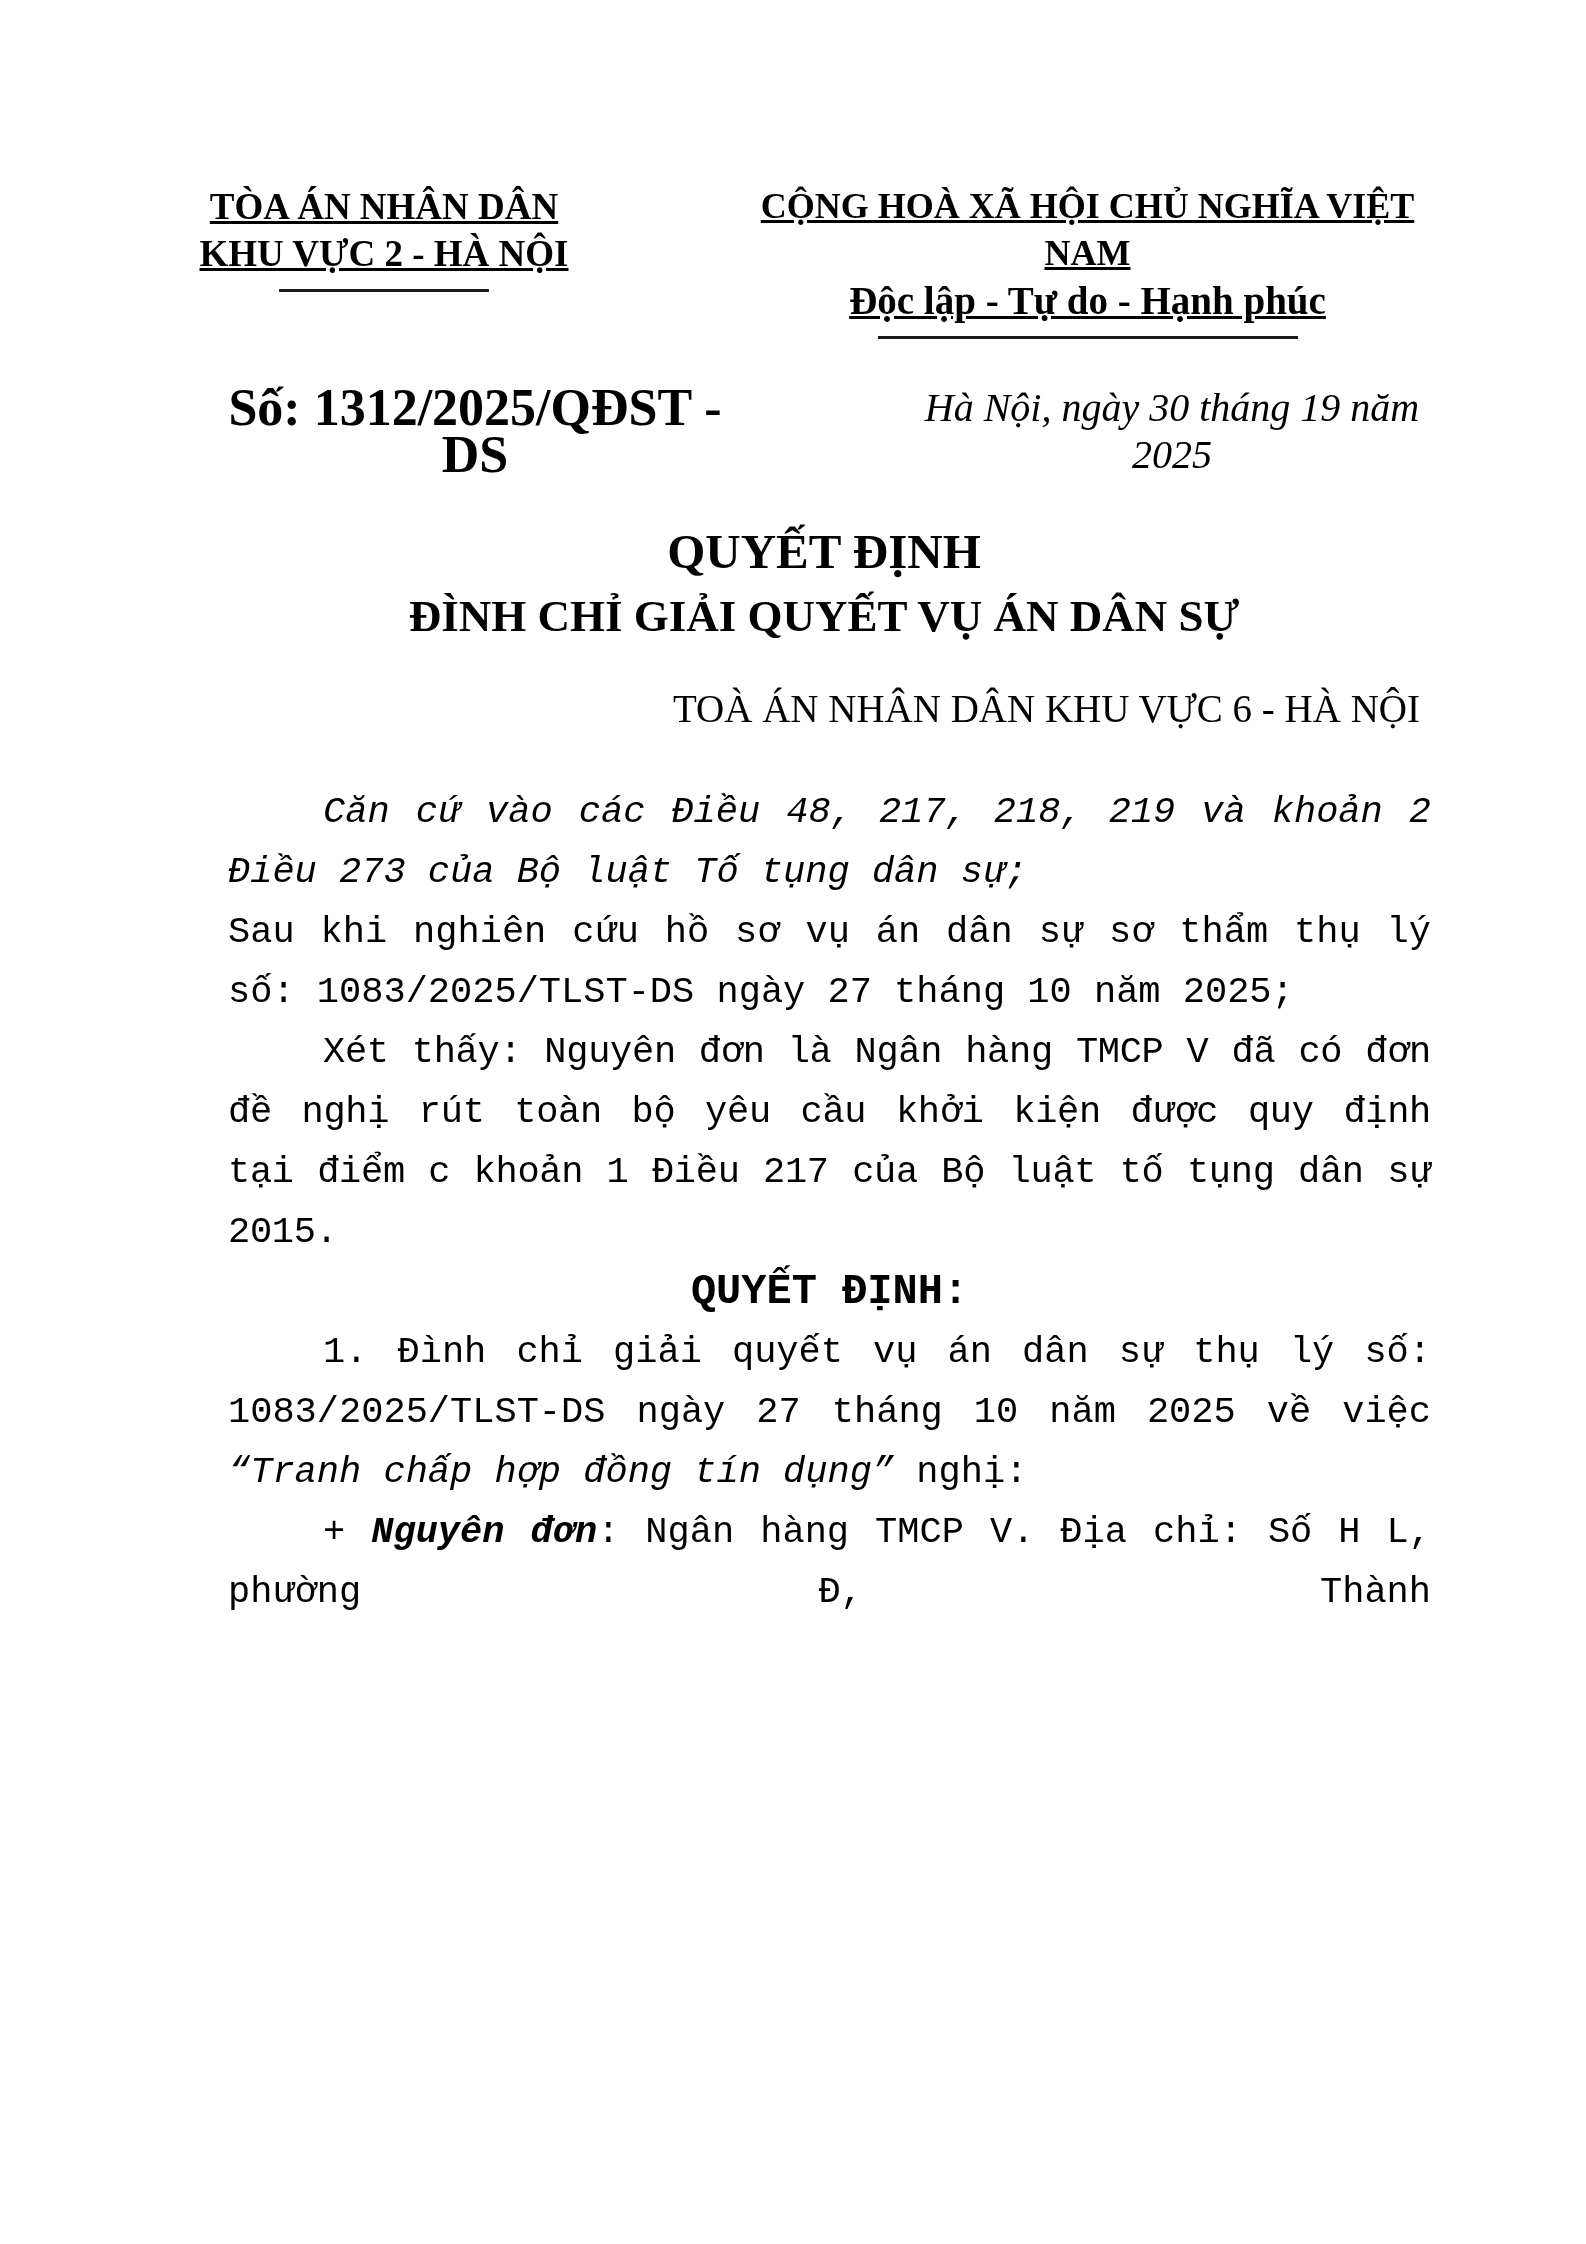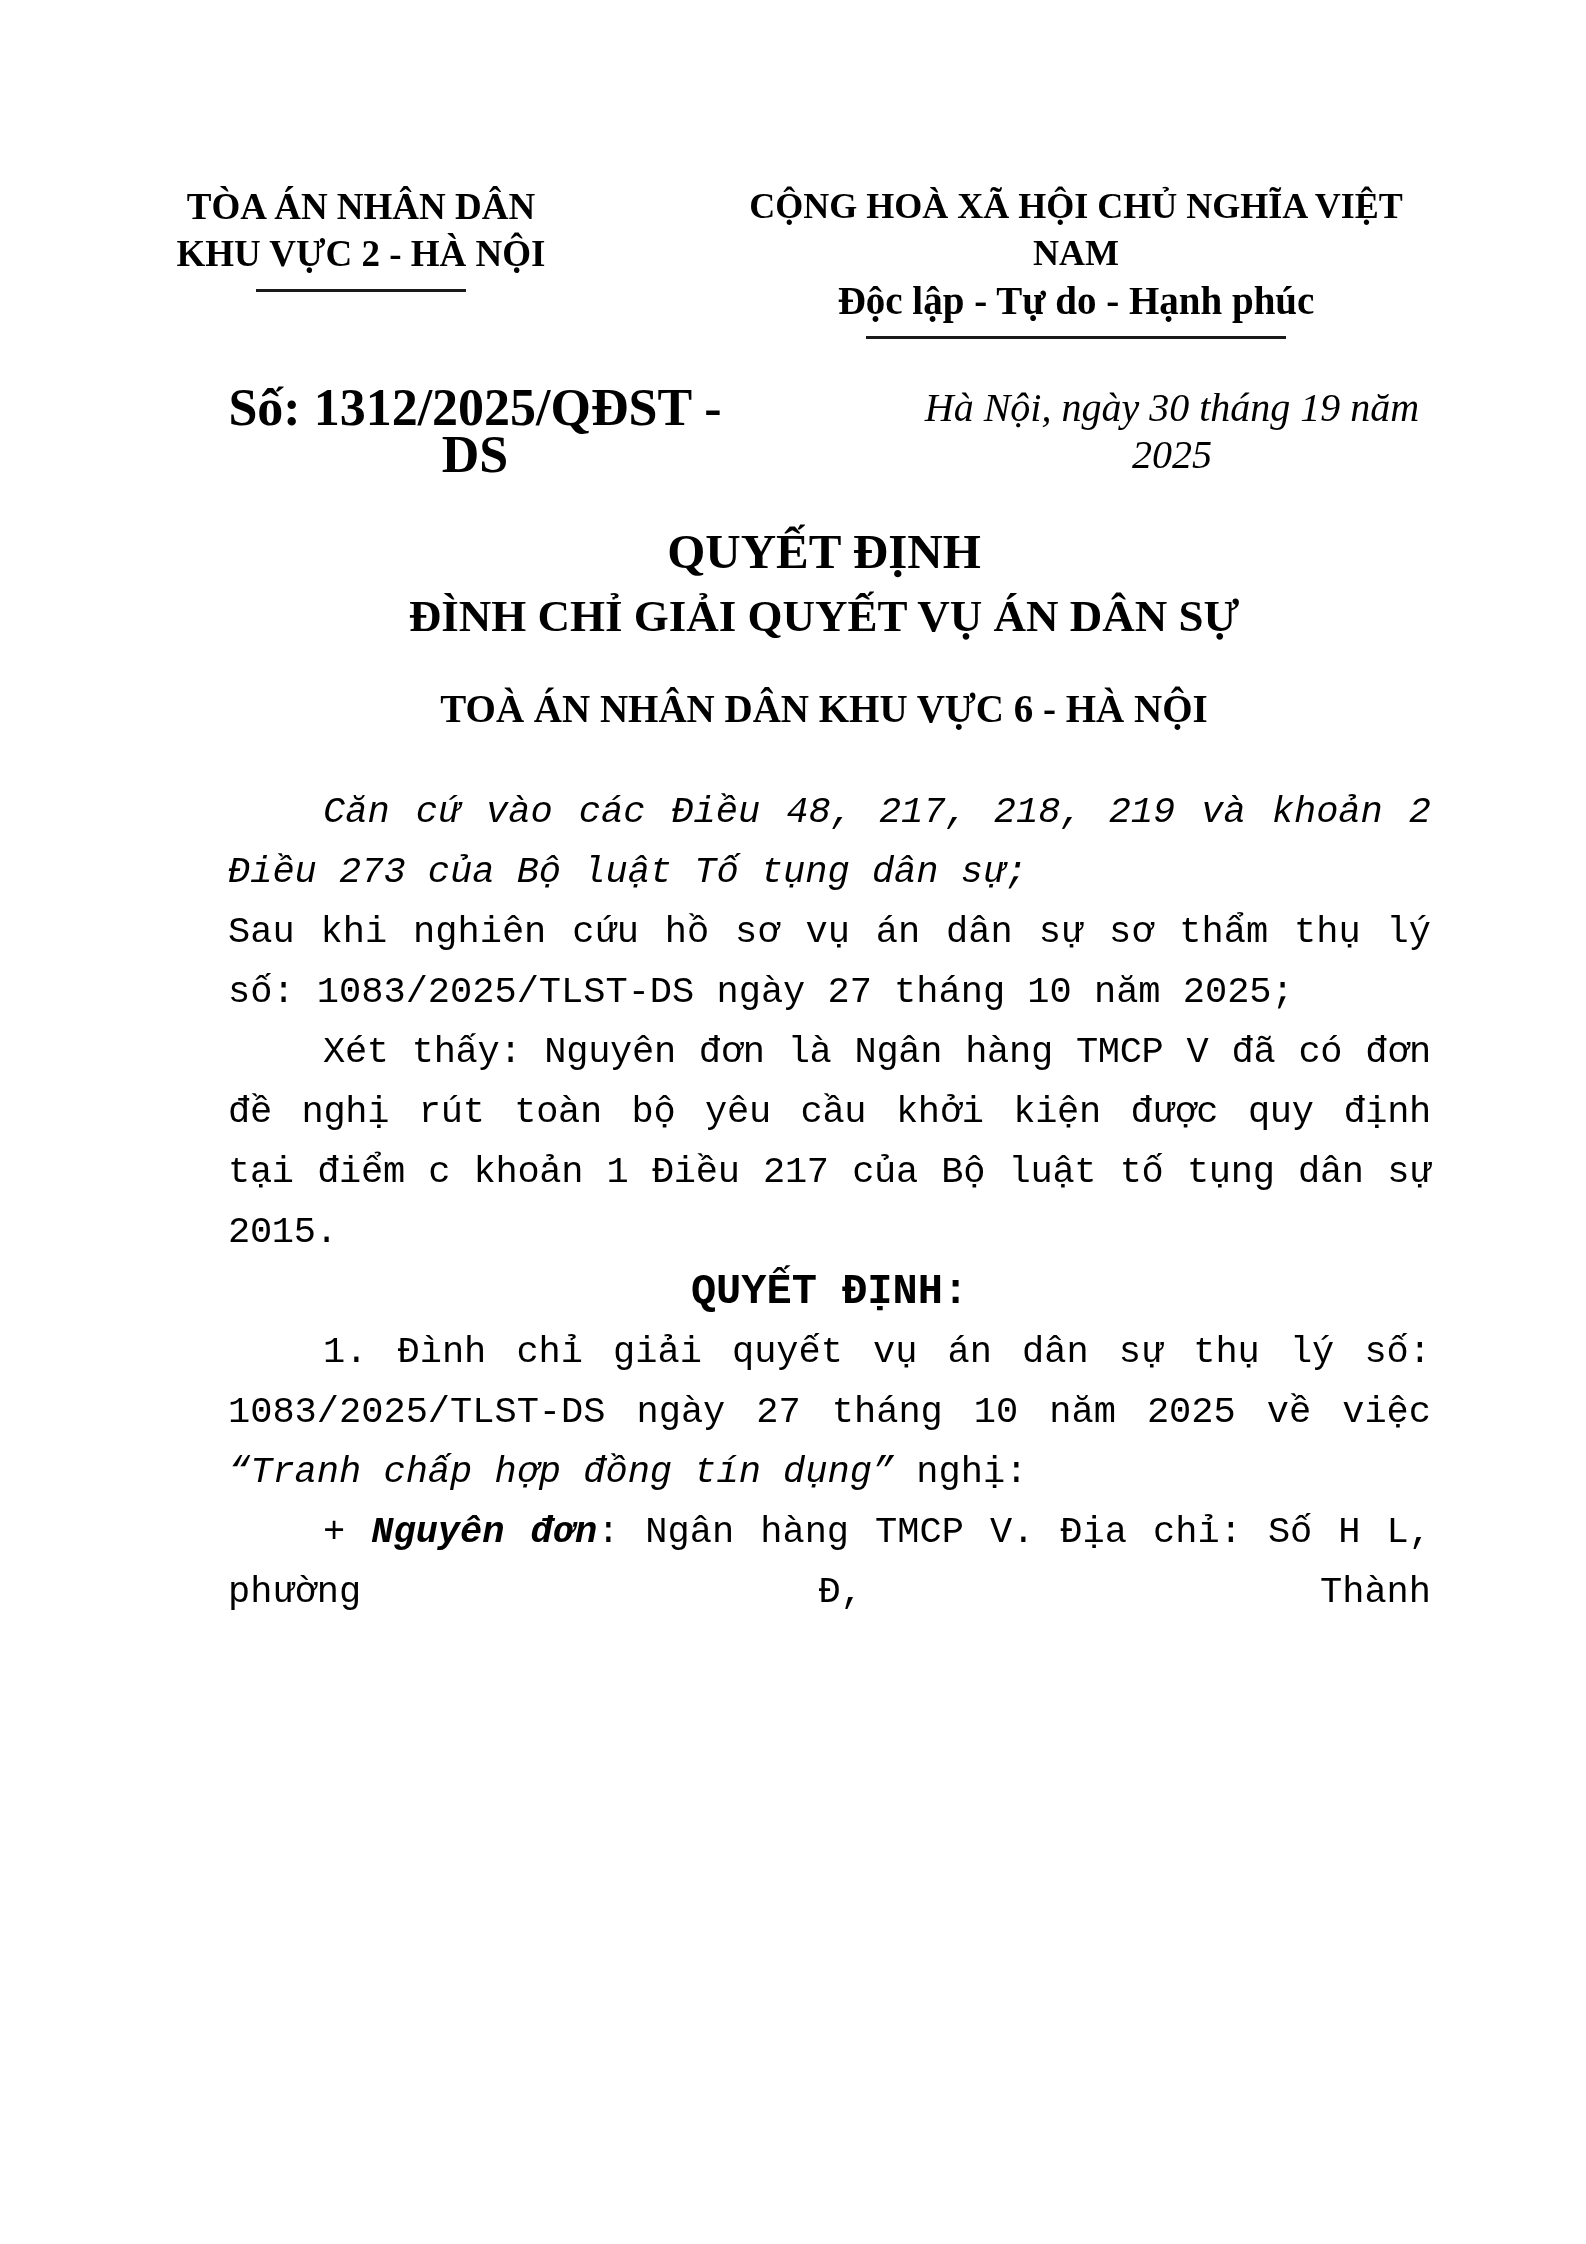--- a/index.html
+++ b/index.html
@@ -16,22 +16,23 @@
     color: #000000;
     font-family: "Liberation Serif", "DejaVu Serif", serif;
     overflow: hidden;
     box-sizing: border-box;
     padding-top: 183px;
   }
 
   
   .doc-header {
     display: flex;
-    padding-left: 66px;
+    padding-left: 89px;
     padding-right: 150px;
+    text-decoration: underline;
   }
   .header-left {
     width: 590px;
     text-align: center;
     font-weight: bold;
     font-size: 37px;
     line-height: 47px;
   }
   .header-right {
     flex: 1;
@@ -94,21 +95,22 @@
   .title-sub {
     margin: 12px 0 0 0;
     font-size: 45px;
     line-height: 52px;
     font-weight: bold;
   }
   .title-court {
     margin: 44px 0 0 0;
     font-size: 39px;
     line-height: 46px;
-    font-weight: bold;
+    font-weight: normal;
+    text-align: right;
   }
 
   
   .body-block {
     margin: 50px 155px 0 228px;
     width: 1203px;
     font-size: 37px;
     line-height: 60px;
     text-align: justify;
     font-family: Liberation Mono, monospace;

